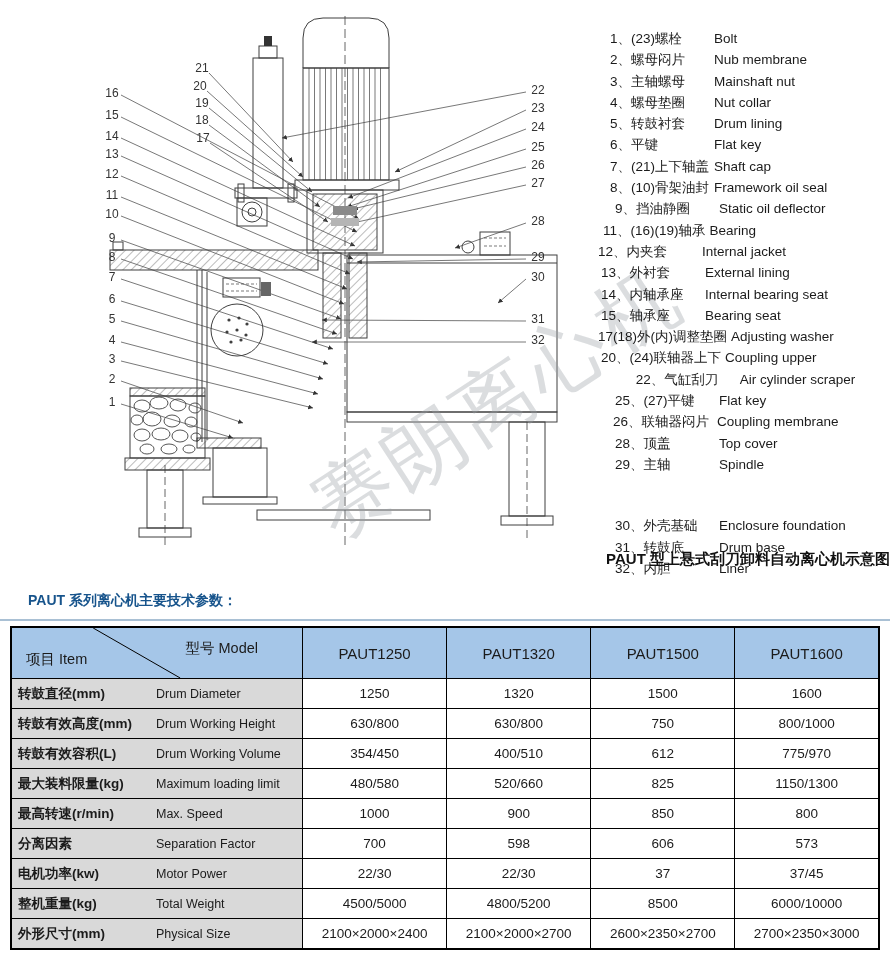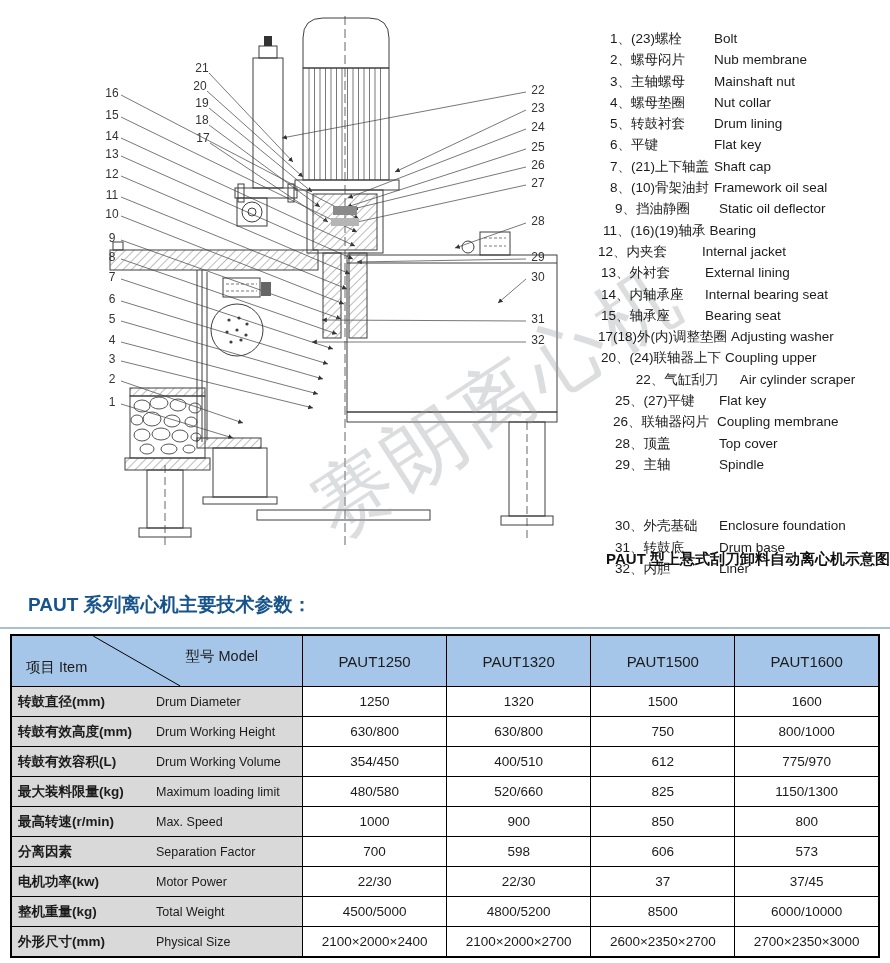--- a/index.html
+++ b/index.html
@@ -17,21 +17,21 @@
     font-family:"DejaVu Sans",sans-serif; z-index:1;
   }
   .legend { position:absolute; left:598px; top:28px; width:292px; font-size:13.5px; z-index:2; }
   .legend-row { display:flex; line-height:21.3px; white-space:nowrap; }
   .legend-row .cn { min-width:100px; padding-right:4px; }
   .caption {
     position:absolute; left:150px; top:550px; width:740px; text-align:right;
     font-size:15px; font-weight:bold; color:#111; z-index:2;
   }
   .params { position:absolute; left:0; top:584px; width:890px; }
-  .heading { margin:8px 0 0 28px; font-size:19px; font-weight:bold; color:var(--heading,#17548c); }
+  .heading { margin:8px 0 0 28px; font-size:14px; font-weight:bold; color:var(--heading,#17548c); }
   .rule { height:2px; background:var(--rule,#a9c0d4); margin-top:9px; }
   table.specs {
     border-collapse:collapse; margin:5px 0 0 10px; width:870px; table-layout:fixed;
     font-size:13.5px; border:2px solid #000;
   }
   table.specs th, table.specs td { border:1px solid #000; }
   table.specs thead th {
     background:var(--table-header-bg,#a5c6e8); height:48px; font-weight:normal; font-size:15px;
   }
   th.corner { width:288px; position:relative; }

